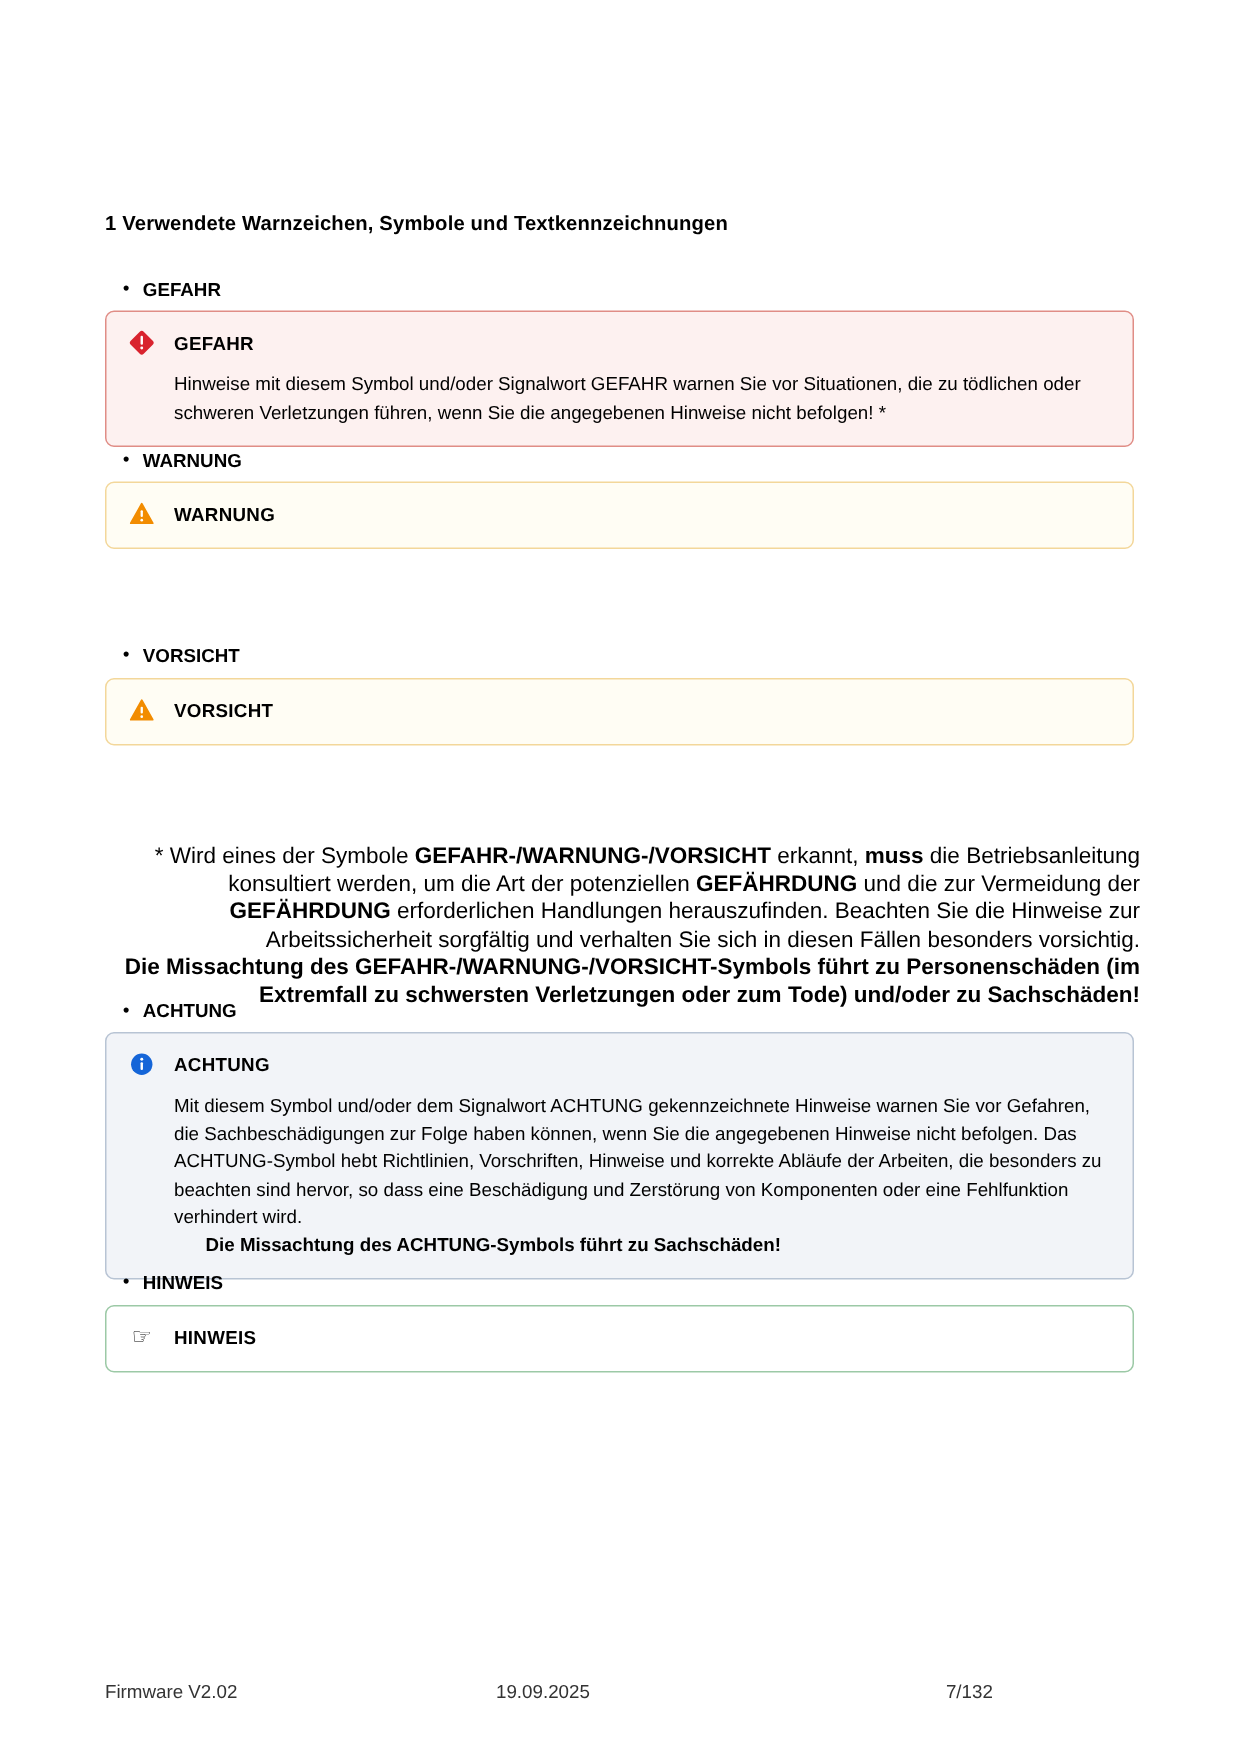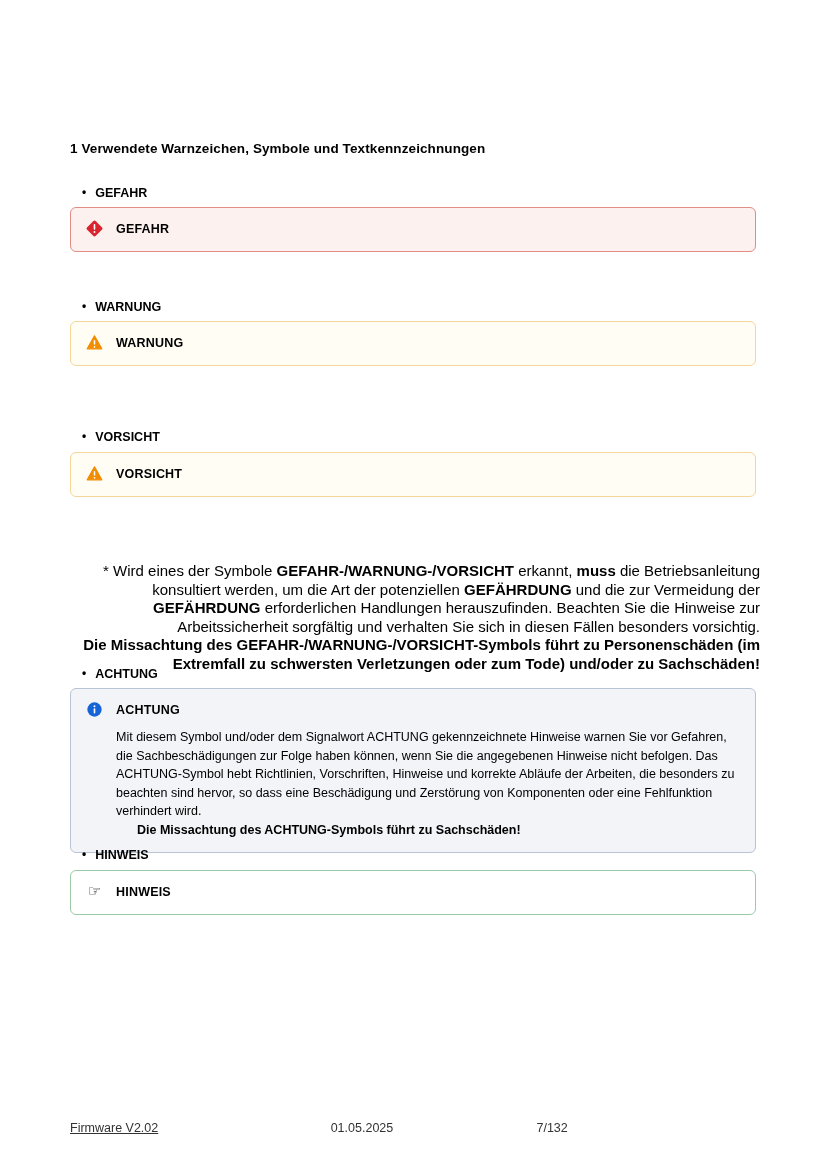--- a/index.html
+++ b/index.html
@@ -165,23 +165,23 @@
   
   .footer {
     position: absolute;
     left: 70px;
     top: 1121px;
     width: 686px;
     display: flex;
     font-size: 12.5px;
     color: #333333;
   }
-  .footer .f-left   { width: 38%; text-align: left; text-decoration: underline; }
+  .footer .f-left   { width: 38%; text-align: left; }
   .footer .f-center { width: 30%; text-align: left; }
-  .footer .f-right  { flex: 1; text-align: left; }
+  .footer .f-right  { flex: 1; text-align: center; }
 </style>
 </head>
 <body>
 
 <div class="page">
 
 
   <div class="section-title">1 Verwendete Warnzeichen, Symbole und Textkennzeichnungen</div>
 
 
@@ -194,20 +194,21 @@
     <div class="alert-head">
       <span class="icon-wrap">
         <svg width="17" height="17" viewBox="0 0 20 20" aria-hidden="true">
           <rect x="2.8" y="2.8" width="14.4" height="14.4" rx="2.2" fill="#d9232e" transform="rotate(45 10 10)"></rect>
           <rect x="9.05" y="4.6" width="1.9" height="7" rx="0.9" fill="#ffffff"></rect>
           <circle cx="10" cy="14.1" r="1.15" fill="#ffffff"></circle>
         </svg>
       </span>
       <span class="alert-title">GEFAHR</span>
     </div>
+    <div class="alert-body">Hinweise mit diesem Symbol und/oder Signalwort GEFAHR warnen Sie vor Situationen, die zu tödlichen oder schweren Verletzungen führen, wenn Sie die angegebenen Hinweise nicht befolgen! *</div>
   </div>
 
   <div class="bullet" style="top:300px;">
     <span class="dot">•</span>
     <span>WARNUNG</span>
   </div>
 
   <div class="alert alert-warning" style="top:321px;">
     <div class="alert-head">
       <span class="icon-wrap">
@@ -275,17 +276,17 @@
     <div class="alert-head">
       <span class="icon-wrap">
         <span class="hand-icon">☞</span>
       </span>
       <span class="alert-title">HINWEIS</span>
     </div>
   </div>
 
   <div class="footer">
     <div class="f-left">Firmware V2.02</div>
-    <div class="f-center">01.05.2025</div>
+    <div class="f-center">19.09.2025</div>
     <div class="f-right">7/132</div>
   </div>
 
 </div>
 
 </body></html>

